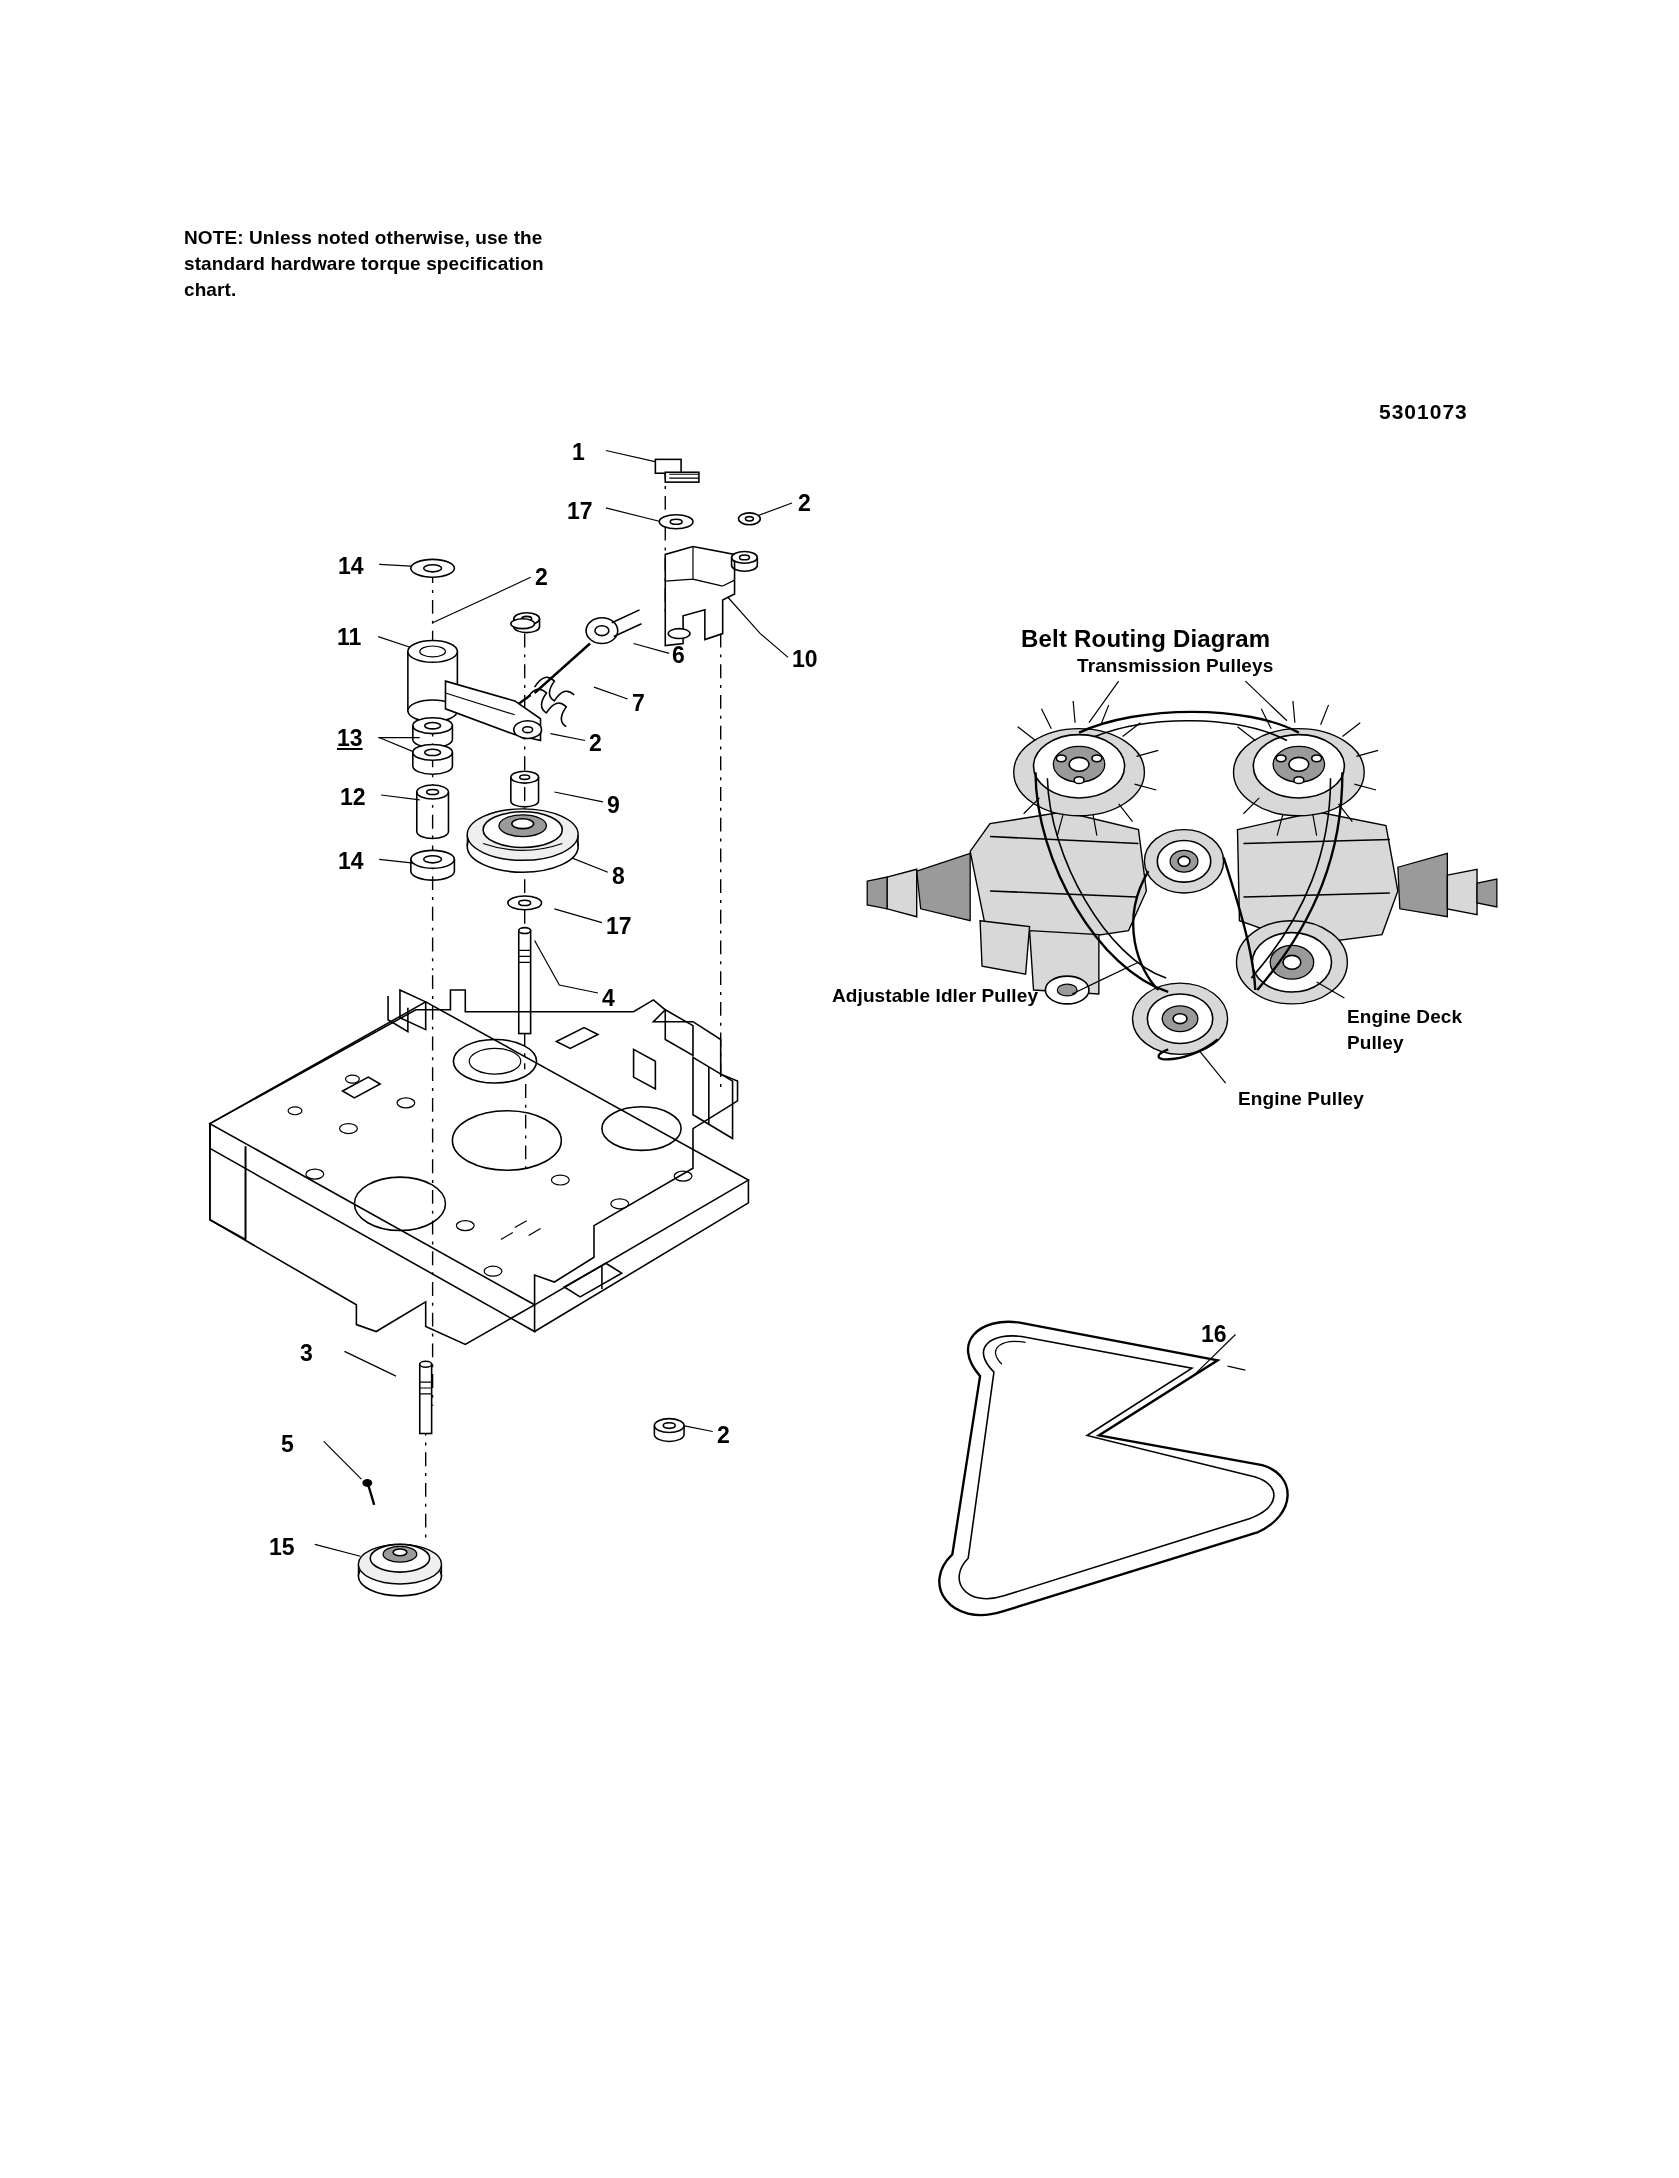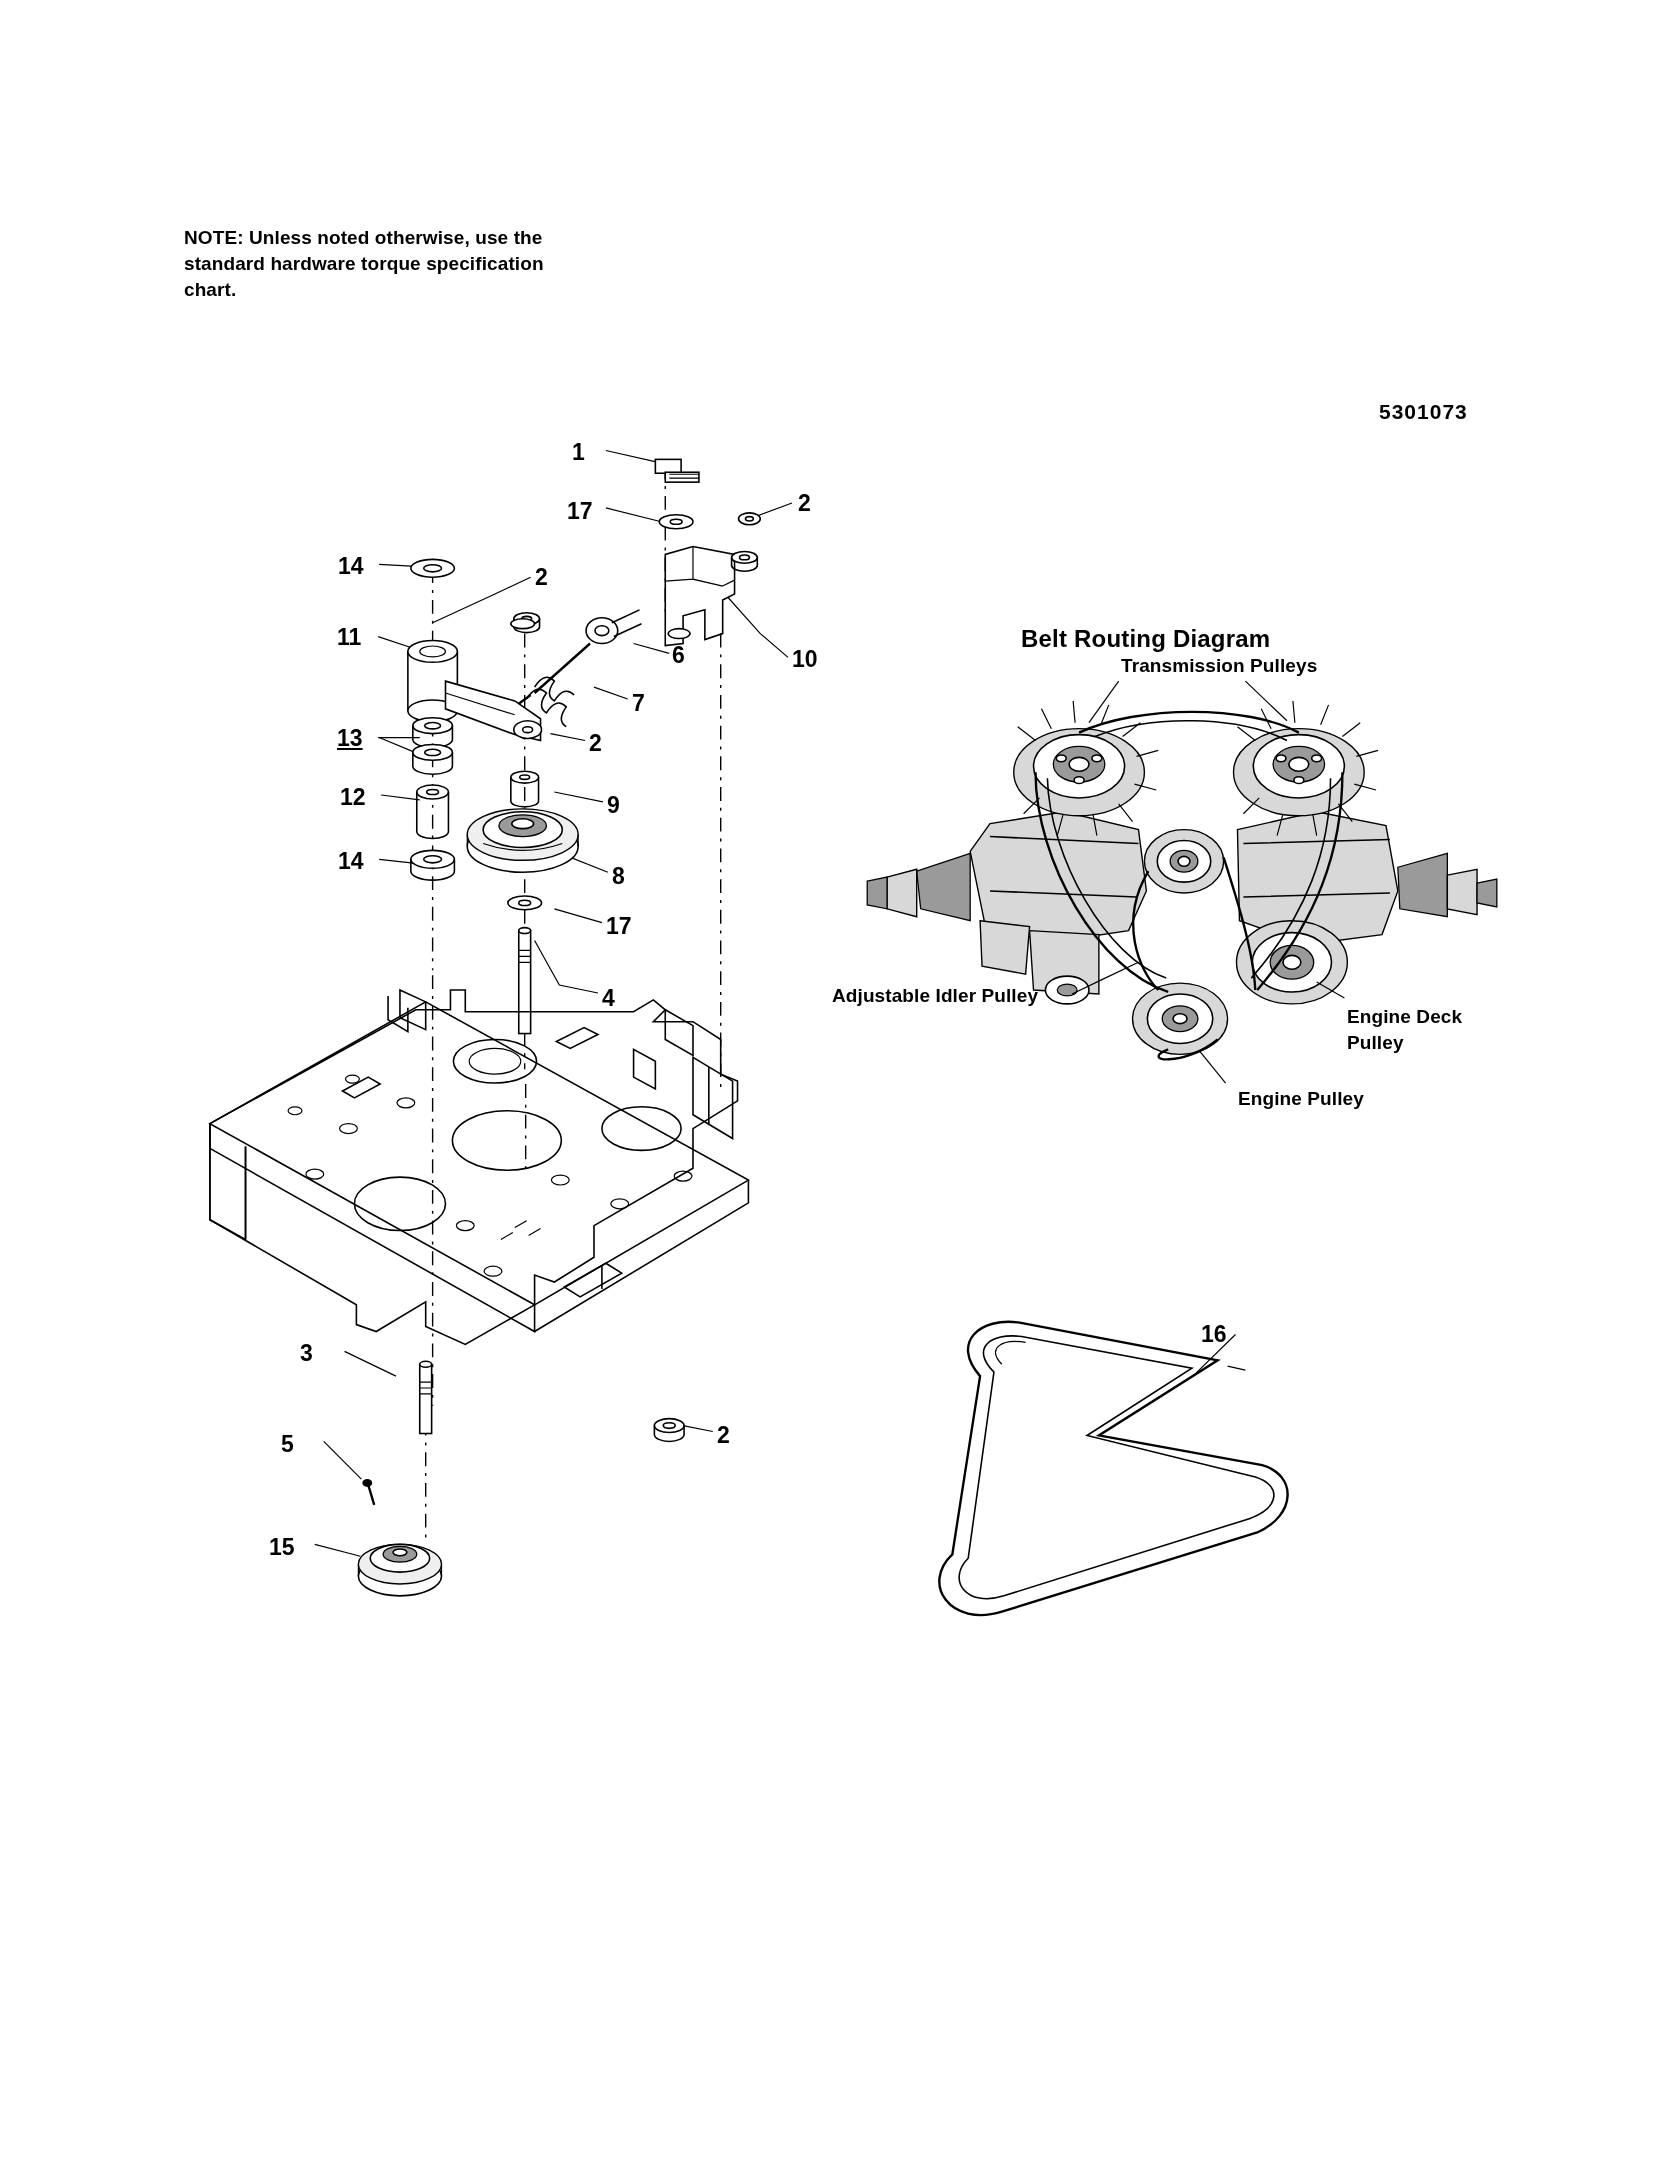--- a/index.html
+++ b/index.html
@@ -81,21 +81,21 @@
 </style>
 </head>
 <body>
 
 <div id="page">
 
   <div class="note">NOTE: Unless noted otherwise, use the standard hardware torque specification chart.</div>
   <div class="partnum">5301073</div>
   <div class="brd-title">Belt Routing Diagram</div>
 
-  <div class="lbl" style="left:1077px; top:655px;margin-left:44px;">Transmission Pulleys</div>
+  <div class="lbl" style="left:1077px; top:655px;">Transmission Pulleys</div>
   <div class="lbl" style="left:832px; top:985px;text-align:center;">Adjustable Idler Pulley</div>
   <div class="lbl" style="left:1347px; top:1004px; width:139px; text-align:left; white-space:normal; line-height:1.35;">Engine Deck Pulley</div>
   <div class="lbl" style="left:1230px; top:1088px;margin-left:8px;">Engine Pulley</div>
 
   <div class="callout" style="left:572px;  top:439px;">1</div>
   <div class="callout" style="left:567px;  top:498px;">17</div>
   <div class="callout" style="left:798px;  top:490px;">2</div>
   <div class="callout" style="left:338px;  top:553px;">14</div>
   <div class="callout" style="left:535px;  top:564px;">2</div>
   <div class="callout" style="left:337px;  top:624px;">11</div>

